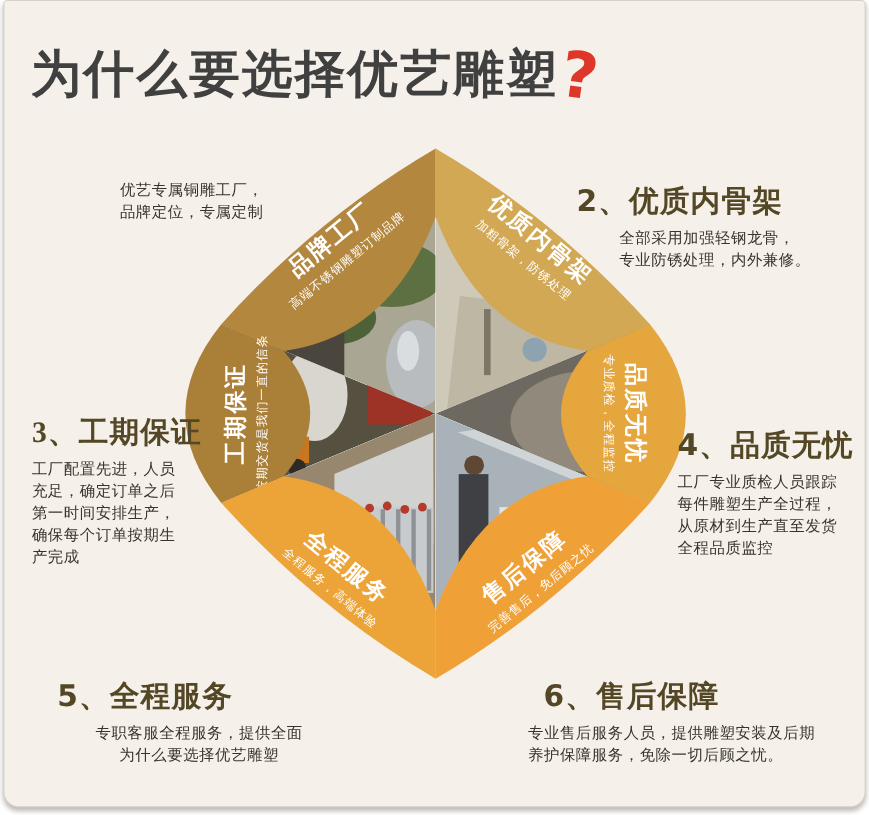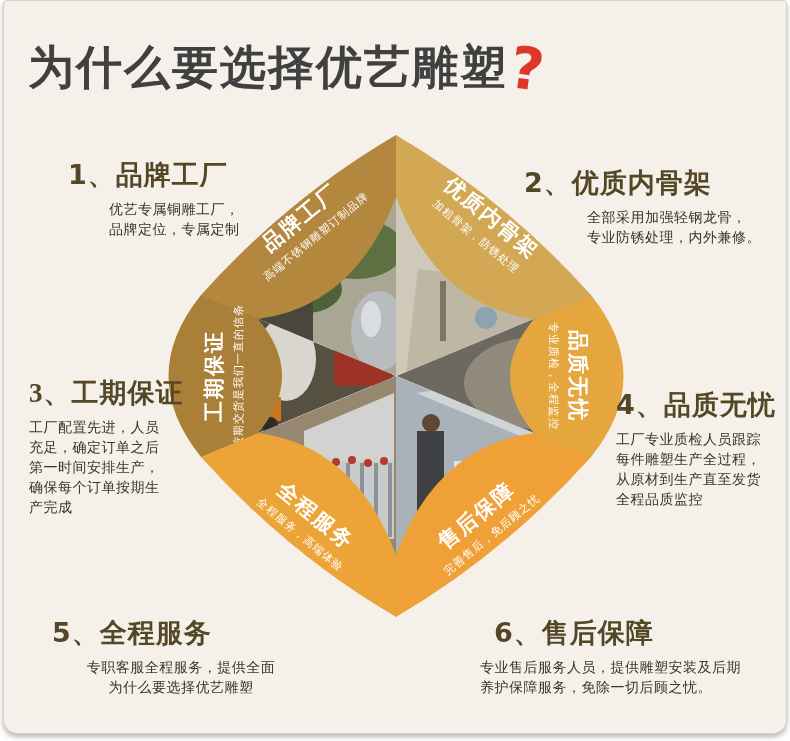--- a/index.html
+++ b/index.html
@@ -25,21 +25,21 @@
     transform:rotate(8deg); vertical-align:-6px; margin-left:2px;
   }
   
   .benefit { position:absolute; }
   .b-head { font-size:27px; font-weight:bold; color:#544726; letter-spacing:1px; white-space:nowrap; }
   .b-body {
     font-size:14px; color:#38342c; line-height:1.42; letter-spacing:.5px;
     white-space:pre-line; margin-top:7px; font-weight:500;
   }
   #b1 { left:64px;  top:156px; }  #b1 .b-body { margin-left:41px; }
-  #b2 { left:520px; top:164px; }  #b2 .b-body { margin-left:63px; }
+  #b2 { left:520px; top:164px; }  #b2 .b-body { margin-left:39px; }
   #b3 { left:25px;  top:374px; width:178px;font-family:Liberation Serif, serif; }
   #b4 { left:612px; top:386px; width:178px; }
   #b5 { left:44px;  top:614px; width:266px; } #b5 .b-head { margin-left:4px; } #b5 .b-body { text-align:center; }
   #b6 { left:476px; top:614px; width:312px; } #b6 .b-head { margin-left:14px; }
   
   .hexagon { position:absolute; left:152px; top:130px; width:480px; height:490px; overflow:visible; }
   .rb-main { text-anchor:middle; font-size:21px; font-weight:bold; fill:#ffffff; letter-spacing:2px; }
   .rb-sub  { text-anchor:middle; font-size:11px; fill:#ffffff; letter-spacing:1px; }
 </style>
 </head>
@@ -167,21 +167,20 @@
       <g>
         <path d="M435 326 Q348 423 240 486 L240 424 Q281 315 378 302 Z" fill="#efa138"></path>
         <g transform="translate(328,394) rotate(-39.4)">
           <text class="rb-main" y="-5">售后保障</text>
           <text class="rb-sub" y="16">完善售后，免后顾之忧</text>
         </g>
       </g>
     </svg>
 
     <div class="benefit" id="b1">
-      <div class="b-head"><span>1、</span><span>品牌工厂</span></div>
       <div class="b-body">优艺专属铜雕工厂，
 品牌定位，专属定制</div>
     </div>
     <div class="benefit" id="b2">
       <div class="b-head"><span>2、</span><span>优质内骨架</span></div>
       <div class="b-body">全部采用加强轻钢龙骨，
 专业防锈处理，内外兼修。</div>
     </div>
     <div class="benefit" id="b3">
       <div class="b-head"><span>3、</span><span>工期保证</span></div>

